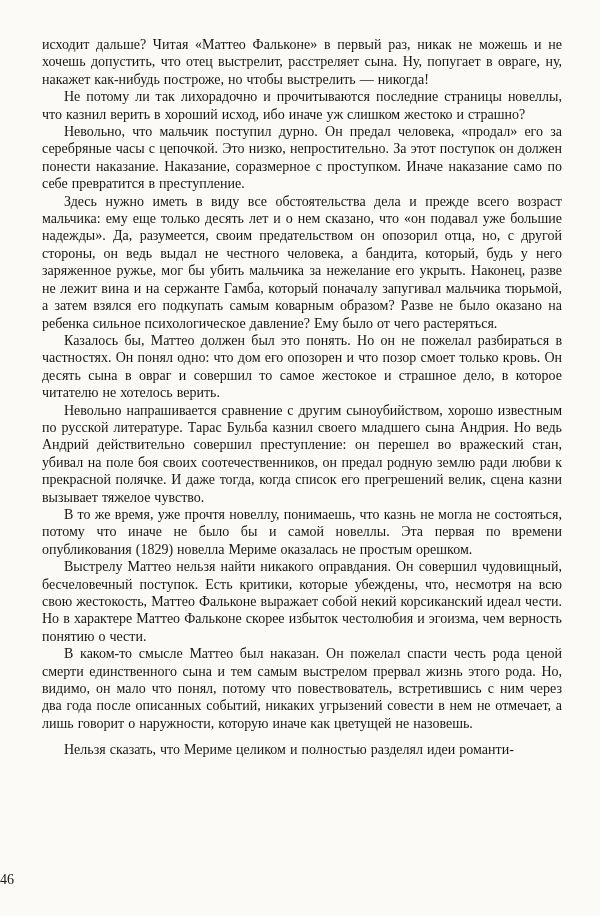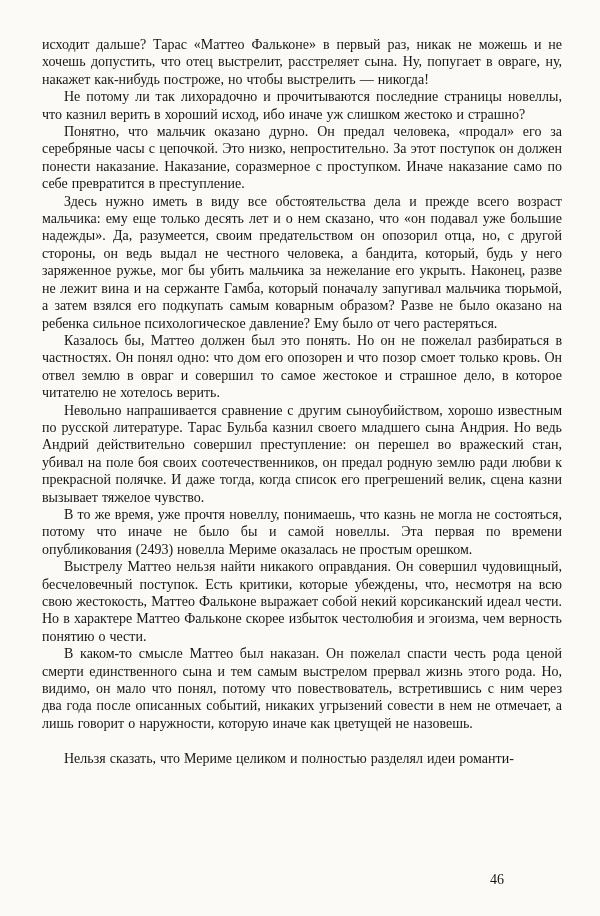--- a/index.html
+++ b/index.html
@@ -30,42 +30,42 @@
     font-size: 14px;
     line-height: 17.4px;
     text-align: justify;
     text-indent: 22px;
     word-spacing: 0.5px;
   }
   .para.no-indent {
     text-indent: 0;
   }
   .para.gap-top {
-    margin-top: 18px;
+    margin-top: 9px;
   }
   .page-number {
     position: absolute;
     bottom: 28px;
     left: 0;
     width: 504px;
-    text-align: right;
+    text-align: left;
     font-size: 14px;
     color: #161616;
   }
 </style>
 </head>
 <body>
 
 <div class="page">
   <div class="text-block">
-    <p class="para no-indent">исходит дальше? Тарас «Маттео Фальконе» в первый раз, никак не можешь и не хочешь допустить, что отец выстрелит, расстреляет сына. Ну, попугает в овраге, ну, накажет как-нибудь построже, но чтобы выстрелить — никогда!</p>
+    <p class="para no-indent">исходит дальше? Читая «Маттео Фальконе» в первый раз, никак не можешь и не хочешь допустить, что отец выстрелит, расстреляет сына. Ну, попугает в овраге, ну, накажет как-нибудь построже, но чтобы выстрелить — никогда!</p>
     <p class="para">Не потому ли так лихорадочно и прочитываются последние страницы новеллы, что казнил верить в хороший исход, ибо иначе уж слишком жестоко и страшно?</p>
-    <p class="para">Понятно, что мальчик оказано дурно. Он предал человека, «продал» его за серебряные часы с цепочкой. Это низко, непростительно. За этот поступок он должен понести наказание. Наказание, соразмерное с проступком. Иначе наказание само по себе превратится в преступление.</p>
+    <p class="para">Невольно, что мальчик поступил дурно. Он предал человека, «продал» его за серебряные часы с цепочкой. Это низко, непростительно. За этот поступок он должен понести наказание. Наказание, соразмерное с проступком. Иначе наказание само по себе превратится в преступление.</p>
     <p class="para">Здесь нужно иметь в виду все обстоятельства дела и прежде всего возраст мальчика: ему еще только десять лет и о нем сказано, что «он подавал уже большие надежды». Да, разумеется, своим предательством он опозорил отца, но, с другой стороны, он ведь выдал не честного человека, а бандита, который, будь у него заряженное ружье, мог бы убить мальчика за нежелание его укрыть. Наконец, разве не лежит вина и на сержанте Гамба, который поначалу запугивал мальчика тюрьмой, а затем взялся его подкупать самым коварным образом? Разве не было оказано на ребенка сильное психологическое давление? Ему было от чего растеряться.</p>
-    <p class="para">Казалось бы, Маттео должен был это понять. Но он не пожелал разбираться в частностях. Он понял одно: что дом его опозорен и что позор смоет только кровь. Он отвел землю в овраг и совершил то самое жестокое и страшное дело, в которое читателю не хотелось верить.</p>
+    <p class="para">Казалось бы, Маттео должен был это понять. Но он не пожелал разбираться в частностях. Он понял одно: что дом его опозорен и что позор смоет только кровь. Он десять сына в овраг и совершил то самое жестокое и страшное дело, в которое читателю не хотелось верить.</p>
     <p class="para">Невольно напрашивается сравнение с другим сыноубийством, хорошо известным по русской литературе. Тарас Бульба казнил своего младшего сына Андрия. Но ведь Андрий действительно совершил преступление: он перешел во вражеский стан, убивал на поле боя своих соотечественников, он предал родную землю ради любви к прекрасной полячке. И даже тогда, когда список его прегрешений велик, сцена казни вызывает тяжелое чувство.</p>
-    <p class="para">В то же время, уже прочтя новеллу, понимаешь, что казнь не могла не состояться, потому что иначе не было бы и самой новеллы. Эта первая по времени опубликования (2493) новелла Мериме оказалась не простым орешком.</p>
+    <p class="para">В то же время, уже прочтя новеллу, понимаешь, что казнь не могла не состояться, потому что иначе не было бы и самой новеллы. Эта первая по времени опубликования (1829) новелла Мериме оказалась не простым орешком.</p>
     <p class="para">Выстрелу Маттео нельзя найти никакого оправдания. Он совершил чудовищный, бесчеловечный поступок. Есть критики, которые убеждены, что, несмотря на всю свою жестокость, Маттео Фальконе выражает собой некий корсиканский идеал чести. Но в характере Маттео Фальконе скорее избыток честолюбия и эгоизма, чем верность понятию о чести.</p>
     <p class="para">В каком-то смысле Маттео был наказан. Он пожелал спасти честь рода ценой смерти единственного сына и тем самым выстрелом прервал жизнь этого рода. Но, видимо, он мало что понял, потому что повествователь, встретившись с ним через два года после описанных событий, никаких угрызений совести в нем не отмечает, а лишь говорит о наружности, которую иначе как цветущей не назовешь.</p>
     <p class="para gap-top">Нельзя сказать, что Мериме целиком и полностью разделял идеи романти-</p>
   </div>
   <div class="page-number">46</div>
 </div>
 
 </body></html>

